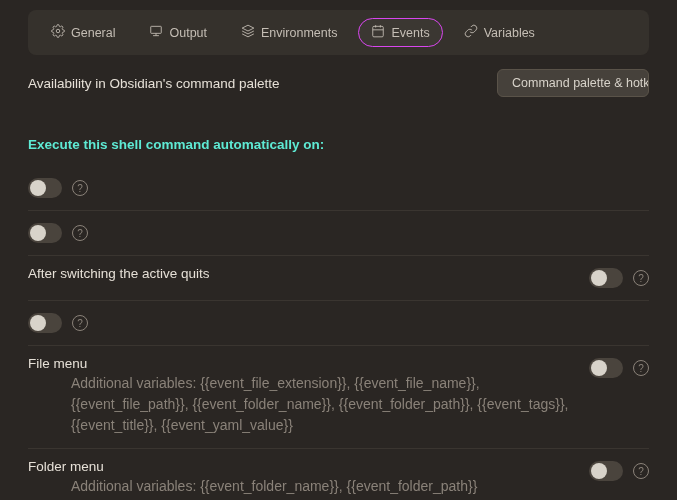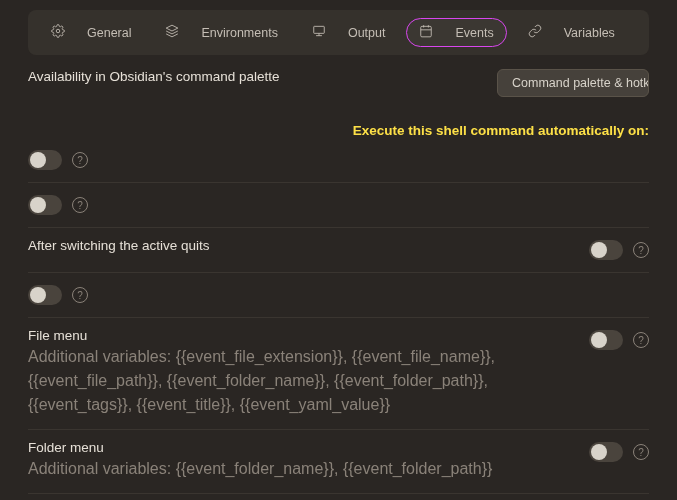--- a/index.html
+++ b/index.html
@@ -21,21 +21,21 @@
       display: flex;
       gap: 8px;
       background: #35312c;
       padding: 8px 10px;
       border-radius: 8px;
       margin-bottom: 14px;
     }
     .tab {
       display: flex;
       align-items: center;
-      gap: 22px;
+      gap: 6px;
       padding: 5px 12px;
       border-radius: 16px;
       color: #c5beb5;
       cursor: pointer;
       border: 1px solid transparent;
       font-size: 12.5px;
     }
     .tab.active {
       border: 1px solid #d946ef;
       background: rgba(255,255,255,0.03);
@@ -43,67 +43,69 @@
     .tab svg {
       width: 14px;
       height: 14px;
       stroke: #c5beb5;
       fill: none;
       stroke-width: 1.5;
     }
     .availability-row {
       display: flex;
       justify-content: space-between;
-      margin-bottom: 26px;
+      align-items: center;
+      margin-bottom: 40px;
     }
     .availability-label {
       color: #e6e0d7;
       font-size: 13.5px;
     }
     .palette-btn {
       background: #46413b;
       border: 1px solid #5a5349;
       color: #d8d3ca;
       padding: 6px 14px;
       border-radius: 6px;
       font-size: 12.5px;
       cursor: pointer;
       white-space: nowrap;
       max-width: 152px;
       overflow: hidden;
       text-overflow: clip;
     }
     .section-header {
       font-weight: 600;
-      color: #fde047;
+      color: #5eead4;
       font-size: 13.5px;
-      text-align: right;
+      margin-bottom: 14px;
     }
     .setting-row {
       display: flex;
       justify-content: space-between;
       align-items: flex-start;
       padding: 10px 0 12px 0;
       border-bottom: 1px solid #3a3530;
       gap: 16px;
     }
     .setting-info {
       flex: 1;
       min-width: 0;
     }
     .setting-title {
       color: #e6e0d7;
       font-size: 13.5px;
       margin-bottom: 2px;
     }
     .setting-desc {
       color: #8a8279;
-      font-size: 16px;
+      font-size: 14px;
       line-height: 1.5;
       word-wrap: break-word;
+      margin-left: 43px;
     }
     .setting-controls {
       display: flex;
       align-items: center;
       gap: 10px;
       flex-shrink: 0;
       padding-top: 2px;
     }
     .toggle {
       width: 34px;
@@ -143,33 +145,33 @@
 <div class="tabs">
   <div class="tab">
     <span><svg viewBox="0 0 24 24">
           <circle cx="12" cy="12" r="3"></circle>
           <path d="M19.4 15a1.65 1.65 0 0 0 .33 1.82l.06.06a2 2 0 1 1-2.83 2.83l-.06-.06a1.65 1.65 0 0 0-1.82-.33 1.65 1.65 0 0 0-1 1.51V21a2 2 0 1 1-4 0v-.09A1.65 1.65 0 0 0 9 19.4a1.65 1.65 0 0 0-1.82.33l-.06.06a2 2 0 1 1-2.83-2.83l.06-.06a1.65 1.65 0 0 0 .33-1.82 1.65 1.65 0 0 0-1.51-1H3a2 2 0 1 1 0-4h.09A1.65 1.65 0 0 0 4.6 9a1.65 1.65 0 0 0-.33-1.82l-.06-.06a2 2 0 1 1 2.83-2.83l.06.06a1.65 1.65 0 0 0 1.82.33H9a1.65 1.65 0 0 0 1-1.51V3a2 2 0 1 1 4 0v.09a1.65 1.65 0 0 0 1 1.51 1.65 1.65 0 0 0 1.82-.33l.06-.06a2 2 0 1 1 2.83 2.83l-.06.06a1.65 1.65 0 0 0-.33 1.82V9a1.65 1.65 0 0 0 1.51 1H21a2 2 0 1 1 0 4h-.09a1.65 1.65 0 0 0-1.51 1z"></path>
         </svg></span>
     <span>General</span>
   </div>
   <div class="tab">
     <span><svg viewBox="0 0 24 24">
+          <rect x="3" y="4" width="18" height="12" rx="1"></rect>
+          <line x1="7" y1="20" x2="17" y2="20"></line>
+          <line x1="12" y1="16" x2="12" y2="20"></line>
+        </svg></span>
+    <span>Output</span>
+  </div>
+  <div class="tab">
+    <span><svg viewBox="0 0 24 24">
           <polygon points="12 2 2 7 12 12 22 7 12 2"></polygon>
           <polyline points="2 17 12 22 22 17"></polyline>
           <polyline points="2 12 12 17 22 12"></polyline>
         </svg></span>
     <span>Environments</span>
-  </div>
-  <div class="tab">
-    <span><svg viewBox="0 0 24 24">
-          <rect x="3" y="4" width="18" height="12" rx="1"></rect>
-          <line x1="7" y1="20" x2="17" y2="20"></line>
-          <line x1="12" y1="16" x2="12" y2="20"></line>
-        </svg></span>
-    <span>Output</span>
   </div>
   <div class="tab active">
     <span><svg viewBox="0 0 24 24">
           <rect x="3" y="4" width="18" height="18" rx="2"></rect>
           <line x1="16" y1="2" x2="16" y2="6"></line>
           <line x1="8" y1="2" x2="8" y2="6"></line>
           <line x1="3" y1="10" x2="21" y2="10"></line>
         </svg></span>
     <span>Events</span>
   </div>

